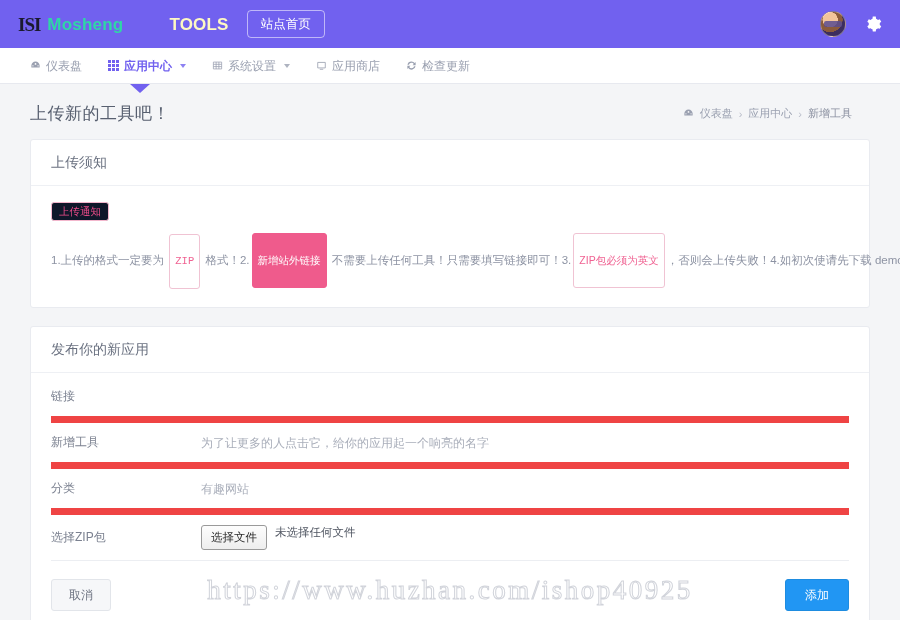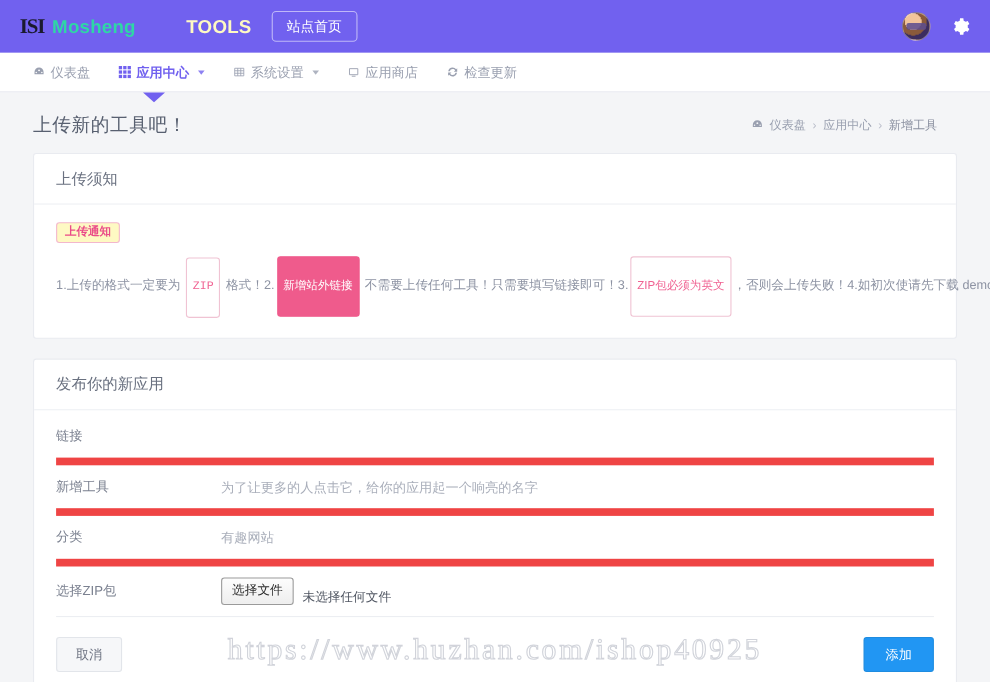--- a/index.html
+++ b/index.html
@@ -109,24 +109,23 @@
   .card-head{
     padding:14px 20px 13px 20px;
     border-bottom:1px solid #eef0f4;
     font-size:14px; color:#6a7180;
   }
   .card-body{ padding:16px 20px 18px 20px; }
 
   .badge{
     display:inline-block;
     border:1px solid #f3b7cd; color:#ea4c89;
-    background:#fef9c3;
+    background:#0f172a;
     border-radius:3px; font-size:10.5px; padding:3px 7px; line-height:1;
     margin-bottom:12px;
-    font-weight:bold;
   }
   .notice-line{
     font-size:11.5px; color:#8d93a3; line-height:1.9; white-space:nowrap;
   }
   .tag-pill{
     display:inline-block; border:1px solid #f0c3d3; color:#f06292;
     border-radius:3px; padding:17px 5px; margin:0 2px;
     font-size:10.5px;
   }
   .tag-pill.mono{ font-family:"Liberation Mono","DejaVu Sans Mono",monospace; }
@@ -142,21 +141,21 @@
   .form-label{
     width:150px; flex:none; font-size:12px; color:#7b8190; padding:11px 0;
   }
   .form-field{ flex:1; padding:10px 0; }
   .form-input{
     width:100%; border:none; outline:none; background:transparent;
     font-family:inherit; font-size:12px; color:#3d4350;
     padding:2px 0;
   }
   .form-input::placeholder{ color:#a9aeba; }
-  .file-row{ display:flex; align-items:flex-end; gap:8px; }
+  .file-row{ display:flex; align-items:flex-start; gap:8px; }
   .file-btn{
     border:1px solid #9a9a9a; background:linear-gradient(#fdfdfd,#eeeeee);
     border-radius:3px; font-size:11.5px; color:#2b2b2b;
     padding:3px 9px; line-height:1.4; cursor:pointer;
     font-family:inherit;
   }
   .file-text{ font-size:11.5px; color:#4f5561; }
 
   .form-actions{
     display:flex; align-items:flex-end; justify-content:space-between;

